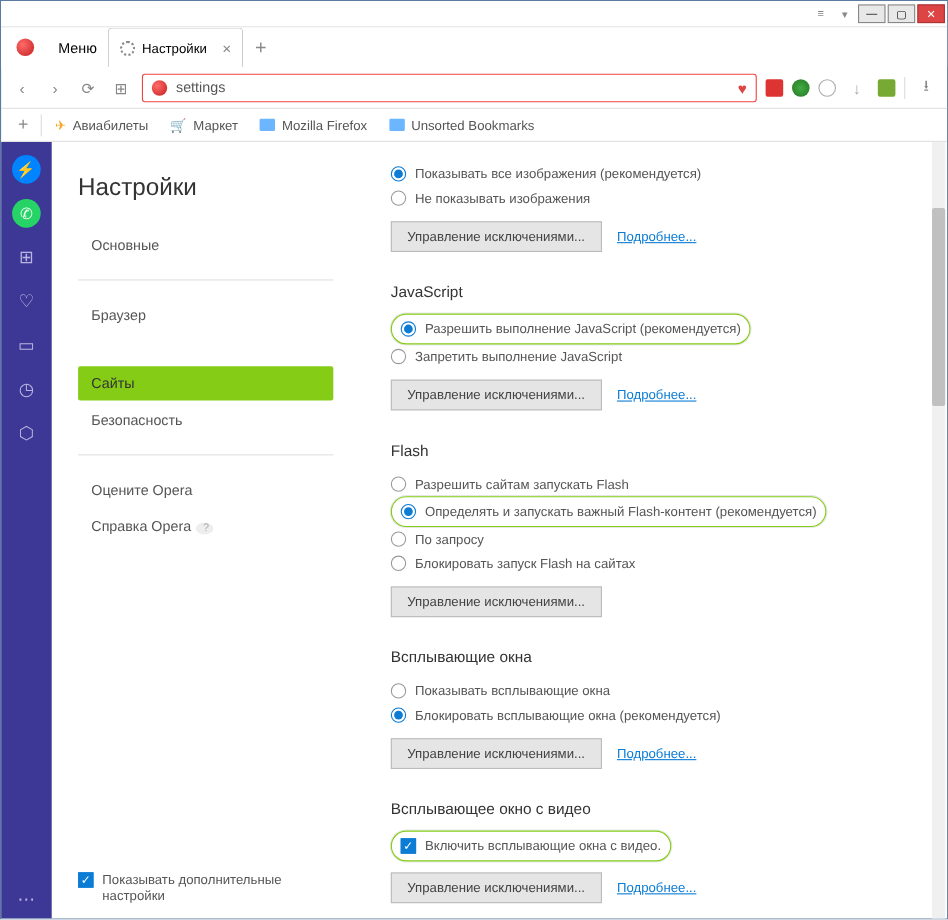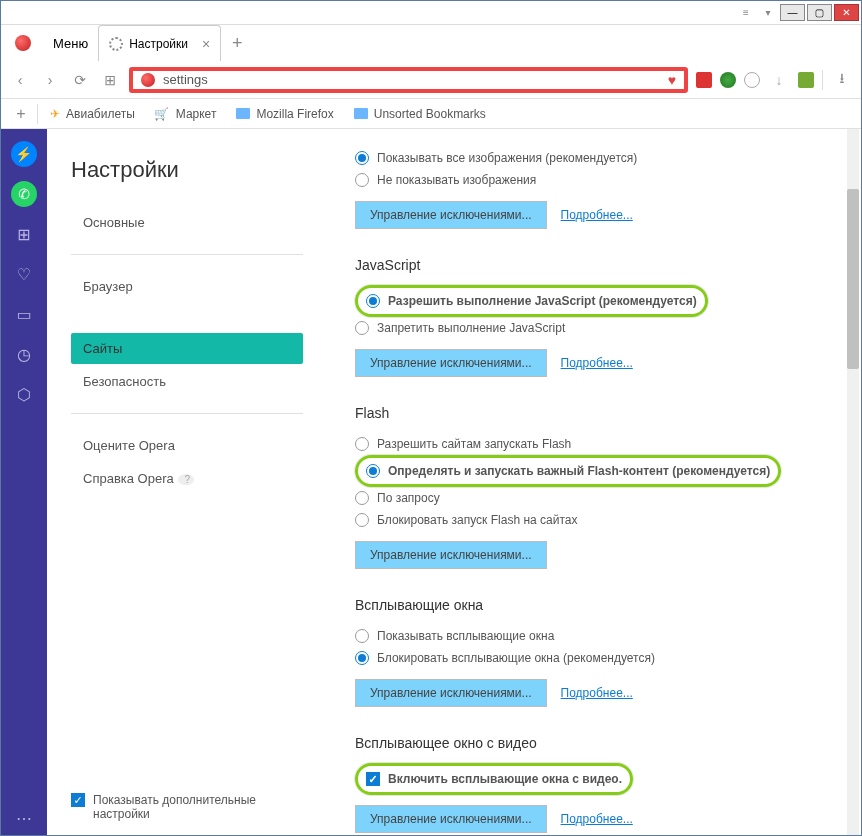--- a/index.html
+++ b/index.html
@@ -11,54 +11,54 @@
 .winbtn.extra { width: 20px; border: none; background: none; color: #888; }
 .tabbar { height: 36px; display: flex; align-items: stretch; background: #fff; padding-left: 4px; }
 .tab { display: flex; align-items: center; padding: 0 10px; border: 1px solid #ccc; border-bottom: none; border-radius: 4px 4px 0 0; margin-right: 2px; background: #fff; cursor: pointer; gap: 6px; font-size: 12px; }
 .menu-btn { display: flex; align-items: center; padding: 0 10px; gap: 22px; font-size: 13px; cursor: pointer; }
 .opera-icon { width: 16px; height: 16px; border-radius: 50%; background: radial-gradient(circle at 35% 35%, #ff6b6b, #c41e1e); }
 .gear-icon { width: 14px; height: 14px; border-radius: 50%; border: 2px dotted #888; }
 .tab-close { color: #888; font-size: 14px; cursor: pointer; margin-left: 8px; }
 .newtab { width: 28px; display: flex; align-items: center; justify-content: center; color: #888; font-size: 18px; cursor: pointer; }
 .addressbar { height: 38px; border-bottom: 1px solid #e0e0e0; display: flex; align-items: center; padding: 0 8px; gap: 8px; }
 .navbtn { width: 22px; height: 22px; display: flex; align-items: center; justify-content: center; color: #888; cursor: pointer; font-size: 14px; }
-.urlbox { flex: 1; height: 26px; border: 4px solid #ef4444; border-radius: 3px; display: flex; align-items: center; padding: 0 8px; gap: 8px; }
+.urlbox { flex: 1; height: 26px; border: 1px solid #ef4444; border-radius: 3px; display: flex; align-items: center; padding: 0 8px; gap: 8px; }
 .urlbox input { flex: 1; border: none; outline: none; font-size: 13px; color: #555; }
 .heart { color: #d44; font-size: 14px; }
 .ext-icon { width: 16px; height: 16px; }
 .bookmarkbar { height: 30px; display: flex; align-items: center; padding: 0 8px; gap: 4px; border-bottom: 1px solid #e0e0e0; }
 .bkbtn { display: flex; align-items: center; gap: 6px; padding: 3px 8px; cursor: pointer; font-size: 12px; color: #555; }
 .bkbtn .folder { width: 14px; height: 11px; background: #6bb6ff; border-radius: 1px; }
 .plus-btn { width: 24px; height: 24px; display: flex; align-items: center; justify-content: center; color: #888; font-size: 16px; cursor: pointer; }
 .main { flex: 1; display: flex; overflow: hidden; }
 .activity { width: 46px; background: #3d3896; display: flex; flex-direction: column; align-items: center; padding-top: 8px; gap: 6px; }
 .act-item { width: 34px; height: 34px; display: flex; align-items: center; justify-content: center; color: #b8b5e0; cursor: pointer; font-size: 16px; border-radius: 4px; }
 .messenger-icon { width: 26px; height: 26px; border-radius: 50%; background: #0084ff; display: flex; align-items: center; justify-content: center; color: #fff; font-size: 14px; }
 .whatsapp-icon { width: 26px; height: 26px; border-radius: 50%; background: #25d366; display: flex; align-items: center; justify-content: center; color: #fff; font-size: 14px; }
 .act-spacer { flex: 1; }
 .sidebar { width: 280px; padding: 28px 24px; border-right: none; overflow-y: auto; }
 .sidebar h1 { font-size: 22px; font-weight: normal; color: #333; margin-bottom: 24px; }
 .side-link { display: block; padding: 8px 12px; color: #555; cursor: pointer; font-size: 13px; margin: 2px 0; border-radius: 2px; }
-.side-link.active { background: #14b8a6; color: #333; margin-top: 31px; }
+.side-link.active { background: #84cc16; color: #333; margin-top: 31px; }
 .side-sep { height: 1px; background: #e0e0e0; margin: 16px 0; }
 .side-link.help::after { content: " ?"; color: #aaa; background: #eee; border-radius: 50%; padding: 0 4px; font-size: 10px; margin-left: 4px; }
 .content { flex: 1; padding: 18px 28px; overflow-y: auto; position: relative; }
 .section { margin-bottom: 28px; }
 .section h3 { font-size: 14px; color: #333; margin-bottom: 12px; font-weight: normal; }
 .radio-row, .check-row { display: flex; align-items: flex-end; gap: 8px; padding: 4px 0; font-size: 12px; color: #555; cursor: pointer; }
 .radio { width: 14px; height: 14px; border: 1px solid #999; border-radius: 50%; display: flex; align-items: center; justify-content: center; flex-shrink: 0; }
 .radio.checked { border-color: #0c7cd5; }
 .radio.checked::after { content: ""; width: 8px; height: 8px; background: #0c7cd5; border-radius: 50%; }
 .checkbox { width: 14px; height: 14px; border: 1px solid #999; display: flex; align-items: center; justify-content: center; flex-shrink: 0; font-size: 11px; color: #fff; }
 .checkbox.checked { background: #0c7cd5; border-color: #0c7cd5; }
 .checkbox.checked::after { content: "✓"; }
 .btn-row { display: flex; align-items: center; gap: 14px; margin-top: 10px; }
-.btn { padding: 6px 14px; border: 1px solid #bbb; background: #7dd3fc; cursor: pointer; font-size: 12px; color: #444; }
+.btn { padding: 6px 14px; border: 1px solid #bbb; background: #e5e5e5; cursor: pointer; font-size: 12px; color: #444; }
 .link { color: #0c7cd5; text-decoration: underline; cursor: pointer; font-size: 12px; }
-.highlight { border: 3px solid #84cc16; border-radius: 18px; padding: 2px 8px; display: inline-flex; box-shadow: 0 0 0 1px rgba(0,0,0,0.1); font-weight: bold; }
+.highlight { border: 1px solid #84cc16; border-radius: 18px; padding: 2px 8px; display: inline-flex; box-shadow: 0 0 0 1px rgba(0,0,0,0.1); }
 .scrollbar { position: absolute; right: 2px; top: 0; width: 12px; height: 100%; background: #f0f0f0; }
 .scrollthumb { position: absolute; top: 60px; width: 12px; height: 180px; background: #c0c0c0; border-radius: 2px; }
 .show-advanced { position: absolute; bottom: 14px; left: 24px; display: flex; align-items: flex-start; gap: 8px; font-size: 12px; color: #555; width: 220px; }
 .divider { width: 1px; height: 20px; background: #ddd; }
 </style>
 </head>
 <body>
 
 <div class="window">
 

